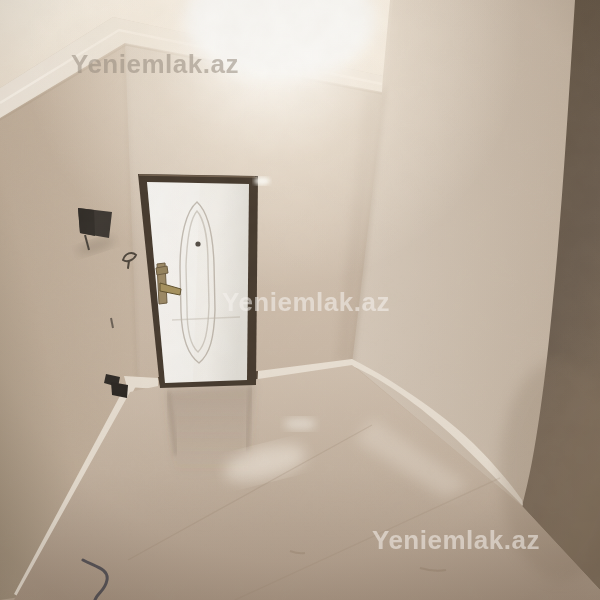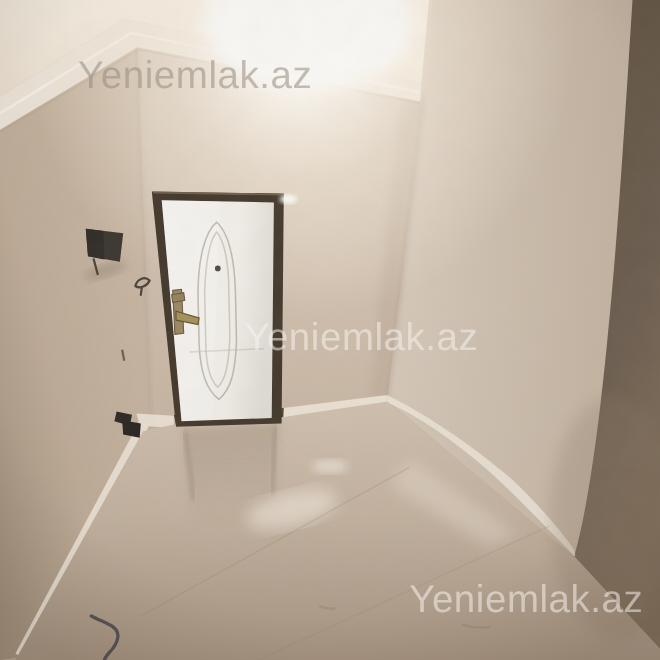--- a/index.html
+++ b/index.html
@@ -6,22 +6,22 @@
   #photo{
     position:relative;
     width:600px;height:600px;
     overflow:hidden;
     font-family:"Liberation Sans", sans-serif;
     background:#c9b9a7;
   }
   #scene-svg{position:absolute;left:0;top:0;width:600px;height:600px;display:block;}
   .watermark{
     position:absolute;
-    font-size:35px;
-    font-weight:400;
+    font-size:26px;
+    font-weight:700;
     letter-spacing:.5px;
     white-space:nowrap;
     pointer-events:none;
     user-select:none;
   }
   .wm-top    {left:71px;  top:49px;  color:rgba(150,138,126,.55);}
   .wm-center {left:222px; top:287px; color:rgba(246,243,238,.55);}
   .wm-bottom {left:372px; top:525px; color:rgba(249,246,241,.52);}
 </style>
 </head>

